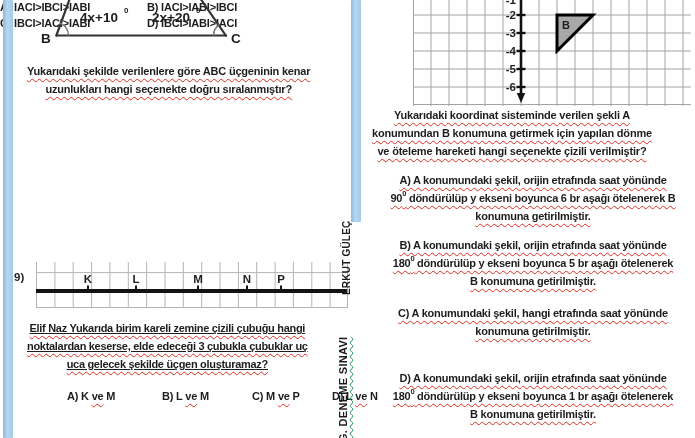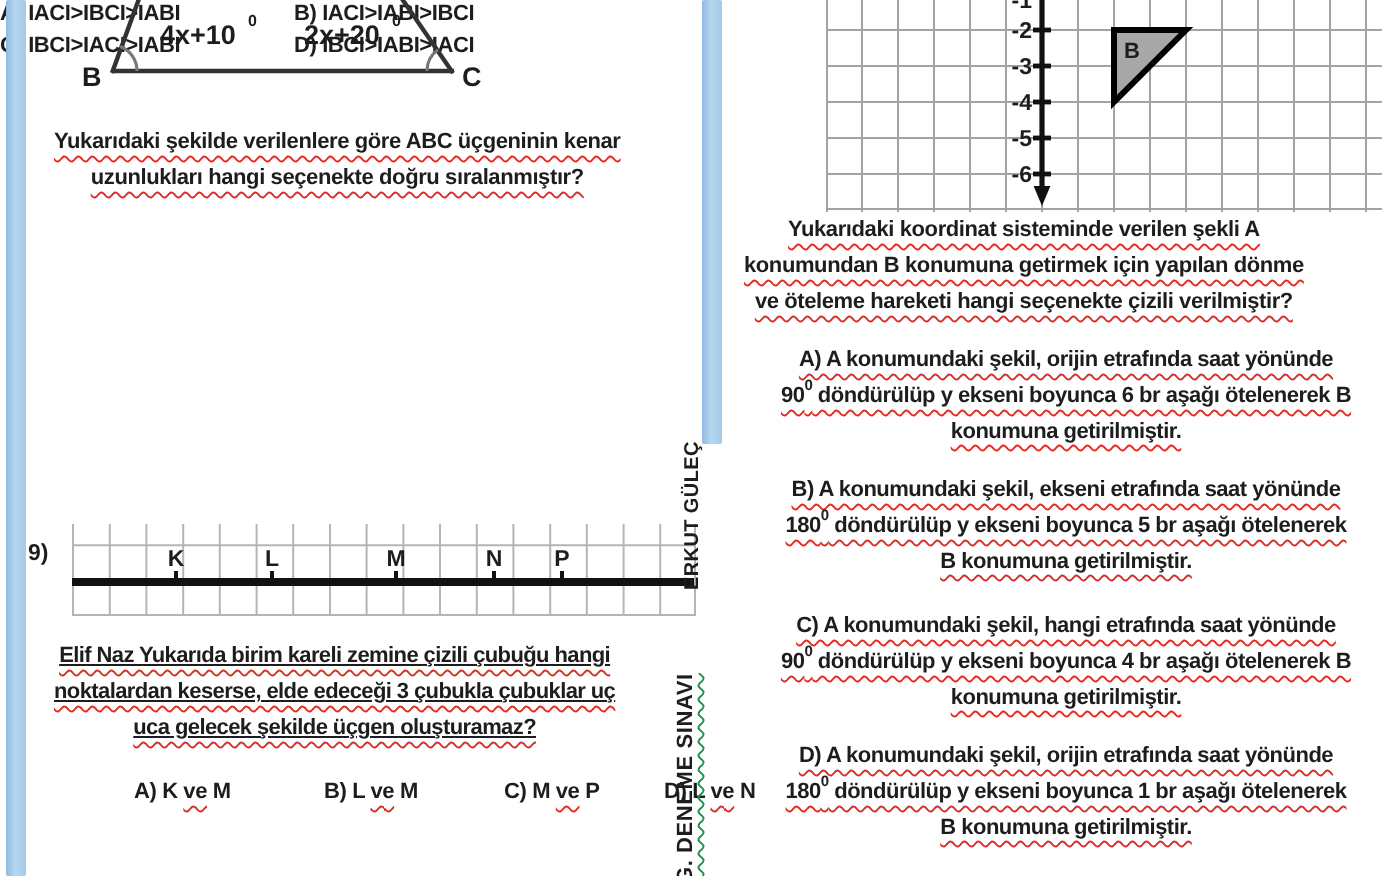--- a/index.html
+++ b/index.html
@@ -185,27 +185,26 @@
     <div class="tline sq-red">konumundan B konumuna getirmek için yapılan  dönme</div>
     <div class="tline sq-red">ve öteleme hareketi hangi seçenekte çizili verilmiştir?</div>
   </div>
 
   <div class="ropt" id="ropt0">
       <div class="opt-line sq-red"><span>A) A konumundaki şekil, orijin etrafında saat yönünde</span></div>
       <div class="opt-line sq-red"><span>90</span><sup class="deg">0</sup><span> döndürülüp y ekseni boyunca 6 br aşağı  ötelenerek B</span></div>
       <div class="opt-line sq-red"><span>konumuna getirilmiştir.</span></div>
     </div>
   <div class="ropt" id="ropt1">
-      <div class="opt-line sq-red"><span>B) A konumundaki şekil, ekseni etrafında saat yönünde</span></div>
+      <div class="opt-line sq-red"><span>B) A konumundaki şekil, orijin etrafında saat yönünde</span></div>
       <div class="opt-line sq-red"><span>180</span><sup class="deg">0</sup><span> döndürülüp y ekseni boyunca 5 br aşağı  ötelenerek</span></div>
       <div class="opt-line sq-red"><span>B konumuna getirilmiştir.</span></div>
     </div>
   <div class="ropt" id="ropt2">
       <div class="opt-line sq-red"><span>C) A konumundaki şekil, hangi etrafında saat yönünde</span></div>
-      <div class="opt-line sq-red"><span>90</span><sup class="deg">0</sup><span> döndürülüp y ekseni boyunca 4 br aşağı  ötelenerek B</span></div>
       <div class="opt-line sq-red"><span>konumuna getirilmiştir.</span></div>
     </div>
   <div class="ropt" id="ropt3">
       <div class="opt-line sq-red"><span>D) A konumundaki şekil, orijin etrafında saat yönünde</span></div>
       <div class="opt-line sq-red"><span>180</span><sup class="deg">0</sup><span> döndürülüp y ekseni boyunca 1 br aşağı  ötelenerek</span></div>
       <div class="opt-line sq-red"><span>B konumuna getirilmiştir.</span></div>
     </div>
 
 </div>
 

